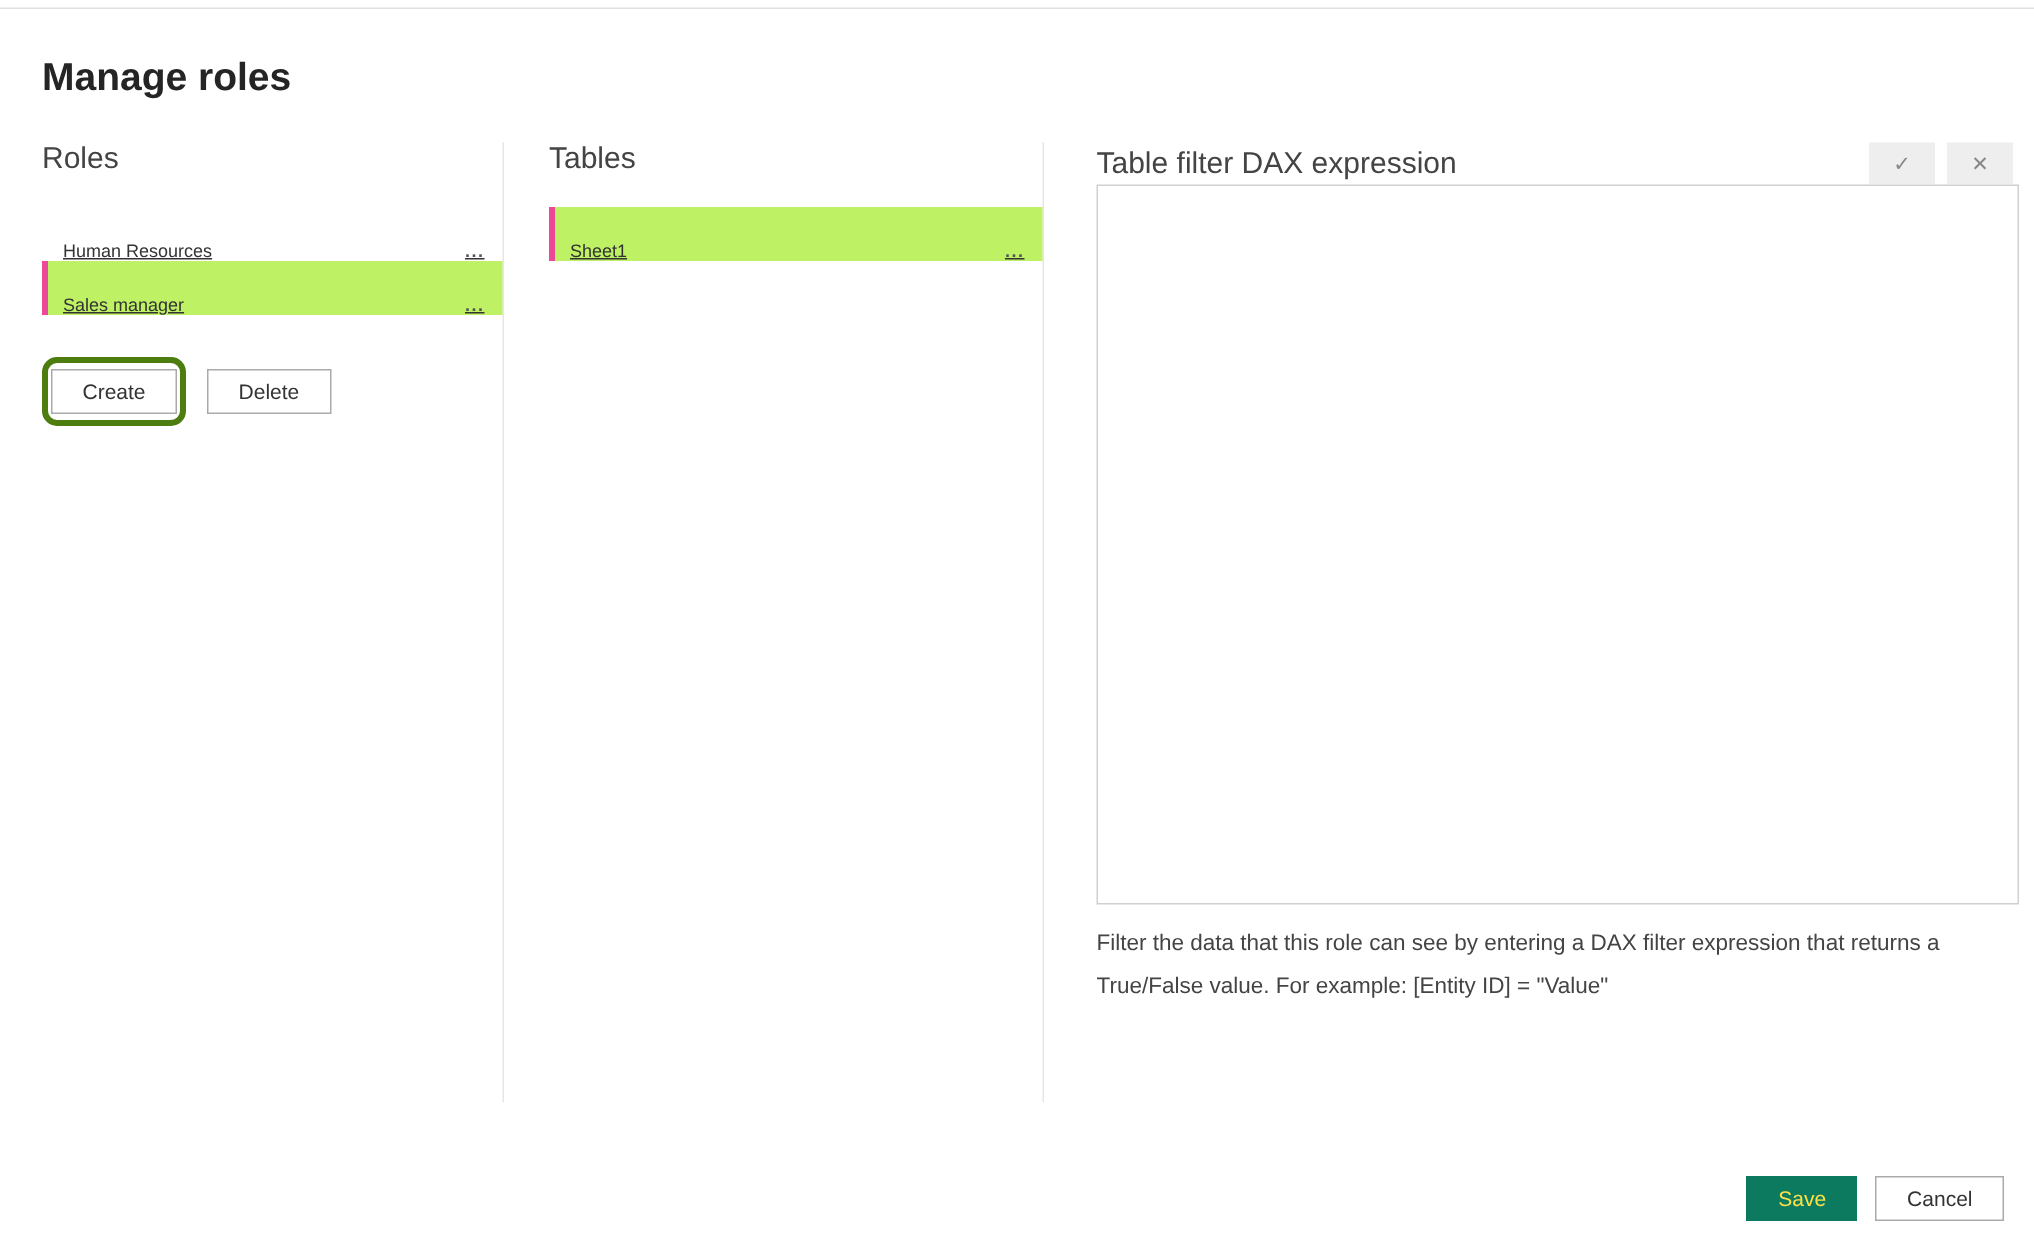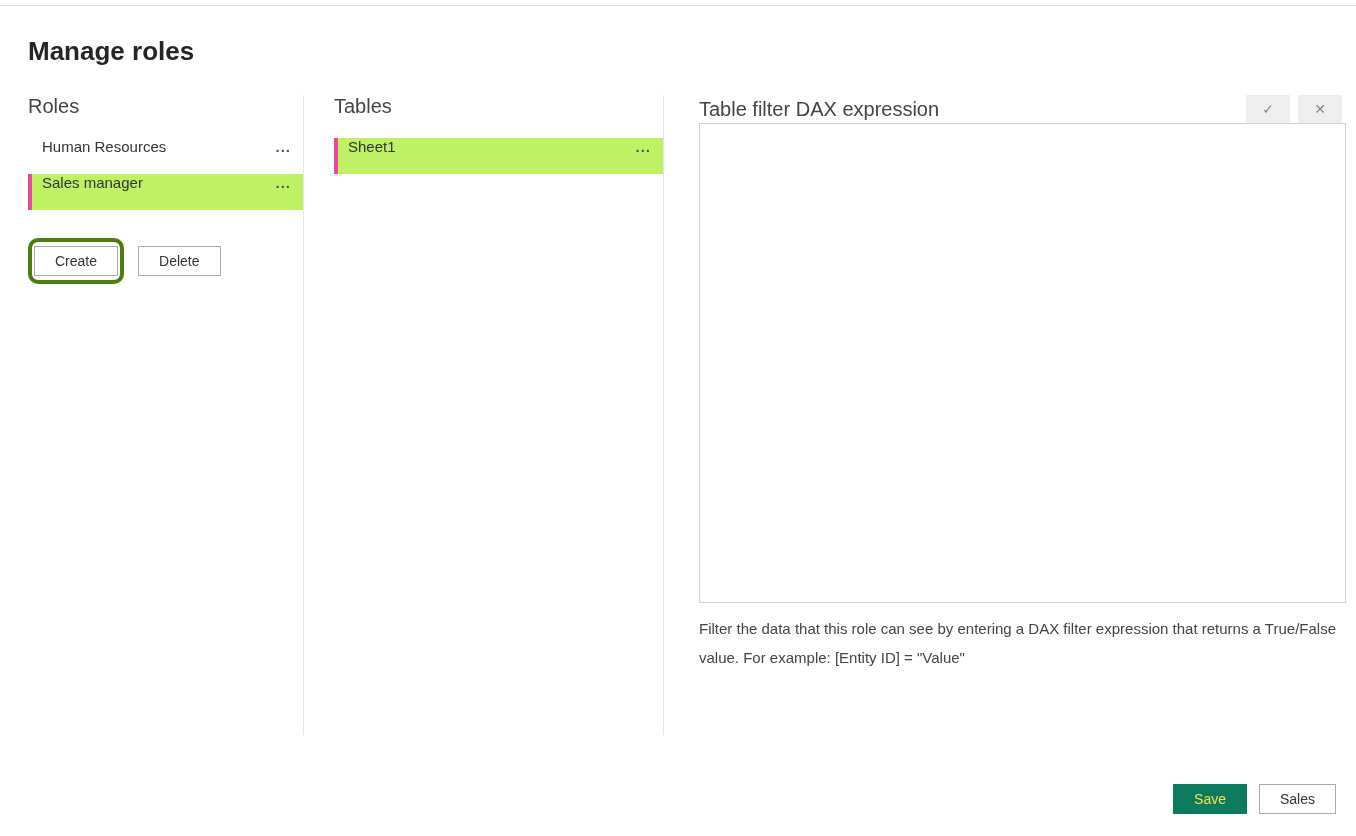--- a/index.html
+++ b/index.html
@@ -31,21 +31,21 @@
   .columns {
     display: flex;
     align-items: stretch;
     height: 640px;
   }
   .col {
     display: flex;
     flex-direction: column;
   }
   .col-roles {
-    width: 304px;
+    width: 336px;
     padding-left: 28px;
     border-right: 1px solid #e6e6e6;
   }
   .col-tables {
     width: 360px;
     padding-left: 30px;
     border-right: 1px solid #e6e6e6;
   }
   .col-dax {
     flex: 1;
@@ -71,28 +71,29 @@
     display: flex; align-items: center; justify-content: center;
     color: #888;
     font-size: 14px;
     cursor: pointer;
   }
   .list {
     width: 100%;
   }
   .list-item {
     display: flex;
-    align-items: flex-start;
+    align-items: flex-end;
     justify-content: space-between;
     height: 36px;
     padding: 0 12px 0 10px;
-    font-size: 15px;
+    font-size: 12px;
     cursor: pointer;
     border-left: 4px solid transparent;
     margin-right: 0;
+    text-decoration: underline;
   }
   .list-item.selected {
     background: #bef264;
     border-left: 4px solid #ec4899;
   }
   .list-item .dots {
     color: #555;
     letter-spacing: 1px;
     font-weight: 600;
   }
@@ -194,15 +195,15 @@
           <div class="icon-btn">✕</div>
         </div>
       </div>
       <textarea class="dax-editor" style=""></textarea>
       <div class="dax-help">Filter the data that this role can see by entering a DAX filter expression that returns a True/False value. For example: [Entity ID] = "Value"</div>
     </div>
   </div>
 
   <div class="footer">
     <button class="pbi-button primary">Save</button>
-    <button class="pbi-button">Sales</button>
+    <button class="pbi-button">Cancel</button>
   </div>
 </div>
 
 </body></html>

